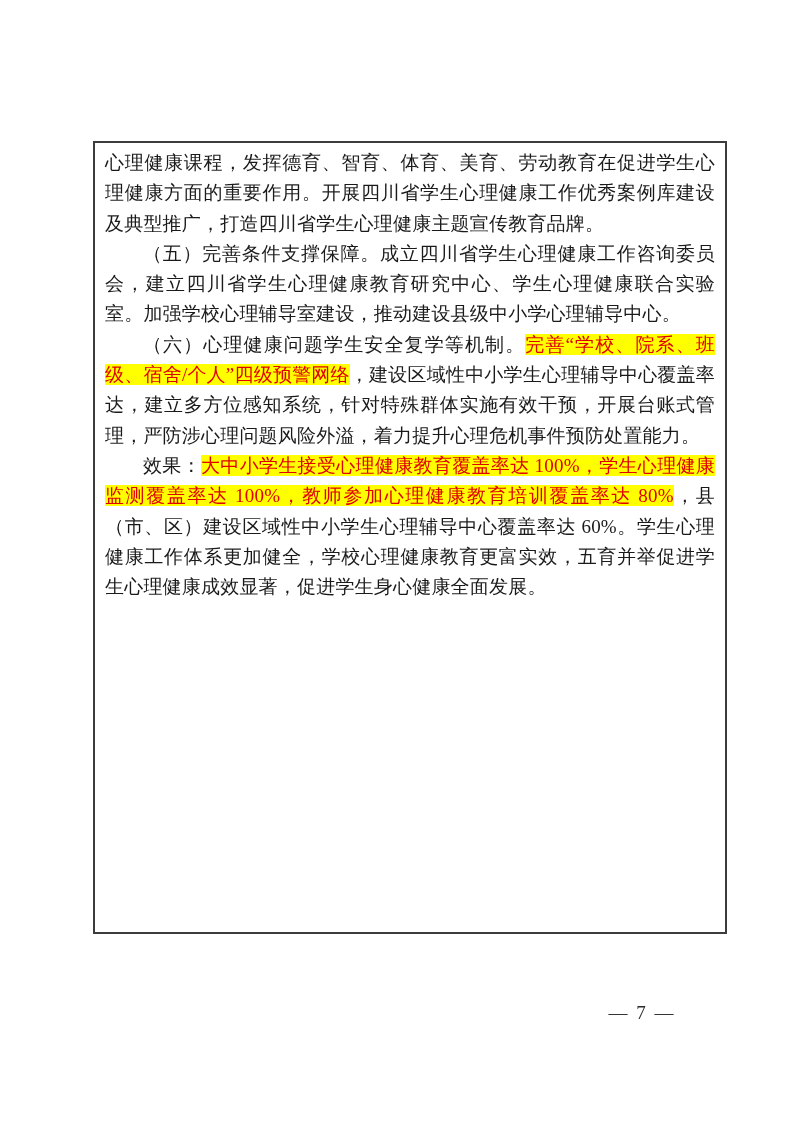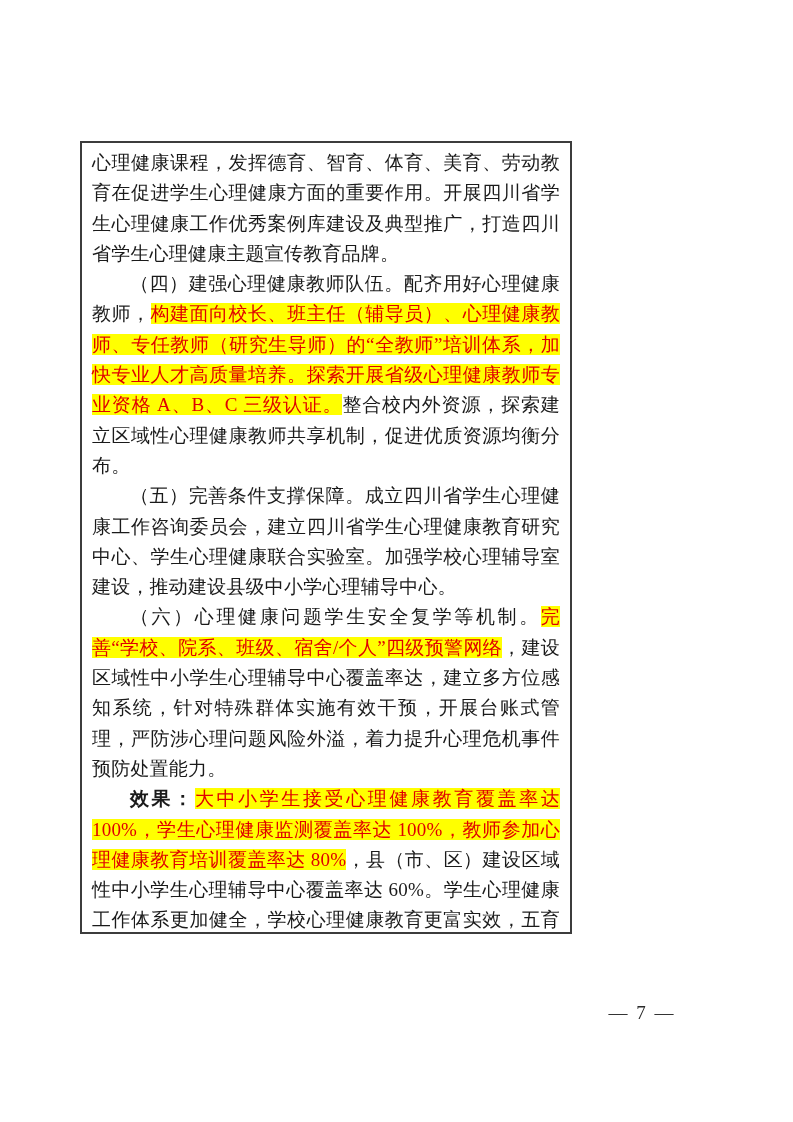--- a/index.html
+++ b/index.html
@@ -7,23 +7,23 @@
     position: relative;
     width: 793px;
     height: 1122px;
     background: #ffffff;
     font-family: "Liberation Serif", "DejaVu Serif", serif;
     color: #1a1a1a;
     overflow: hidden;
   }
   .content-box {
     position: absolute;
-    left: 80px;
+    left: 93px;
     top: 141px;
-    width: 492px;
+    width: 634px;
     height: 793px;
     box-sizing: border-box;
     border: 2px solid #3c3c3c;
     padding: 5px 10px 12px 10px;
     overflow: hidden;
     background: #ffffff;
   }
   .para {
     margin: 0;
     font-size: 19px;
@@ -31,21 +31,21 @@
     text-align: justify;
     letter-spacing: 0.2px;
   }
   .para.indent { text-indent: 2em; }
   .seg-normal { color: var(--body-text, #1a1a1a); }
   .seg-highlight {
     background: var(--hl-bg, #ffff00);
     color: var(--hl-text, #e00000);
   }
   .seg-bold {
-    font-weight: 700;
+    font-weight: 400;
     color: var(--body-text, #1a1a1a);
     font-family: "Liberation Sans", "DejaVu Sans", sans-serif;
   }
   .footer-para {
     position: absolute;
     left: 93px;
     top: 944px;
     width: 609px;
     margin: 0;
     font-size: 21px;
@@ -65,19 +65,18 @@
     letter-spacing: 2px;
     color: #2b2b2b;
   }
 </style>
 </head>
 <body>
 
 <div class="page">
   <div class="content-box" style="border-color: rgb(60, 60, 60);">
       <p class="para"><span class="seg-normal">心理健康课程，发挥德育、智育、体育、美育、劳动教育在促进学生心理健康方面的重要作用。开展四川省学生心理健康工作优秀案例库建设及典型推广，打造四川省学生心理健康主题宣传教育品牌。</span></p>
-      <p class="para indent"><span class="seg-normal">（四）建强心理健康教师队伍。配齐用好心理健康教师，</span><span class="seg-highlight">构建面向校长、班主任（辅导员）、心理健康教师、专任教师（研究生导师）的“全教师”培训体系，加快专业人才高质量培养。探索开展省级心理健康教师专业资格 A、B、C 三级认证。</span><span class="seg-normal">整合校内外资源，探索建立区域性心理健康教师共享机制，促进优质资源均衡分布。</span></p>
       <p class="para indent"><span class="seg-normal">（五）完善条件支撑保障。成立四川省学生心理健康工作咨询委员会，建立四川省学生心理健康教育研究中心、学生心理健康联合实验室。加强学校心理辅导室建设，推动建设县级中小学心理辅导中心。</span></p>
       <p class="para indent"><span class="seg-normal">（六）心理健康问题学生安全复学等机制。</span><span class="seg-highlight">完善“学校、院系、班级、宿舍/个人”四级预警网络</span><span class="seg-normal">，建设区域性中小学生心理辅导中心覆盖率达，建立多方位感知系统，针对特殊群体实施有效干预，开展台账式管理，严防涉心理问题风险外溢，着力提升心理危机事件预防处置能力。</span></p>
       <p class="para indent"><span class="seg-bold">效果：</span><span class="seg-highlight">大中小学生接受心理健康教育覆盖率达 100%，学生心理健康监测覆盖率达 100%，教师参加心理健康教育培训覆盖率达 80%</span><span class="seg-normal">，县（市、区）建设区域性中小学生心理辅导中心覆盖率达 60%。学生心理健康工作体系更加健全，学校心理健康教育更富实效，五育并举促进学生心理健康成效显著，促进学生身心健康全面发展。</span></p>
     </div>
   <div class="page-number">— 7 —</div>
 </div>
 
 </body></html>

